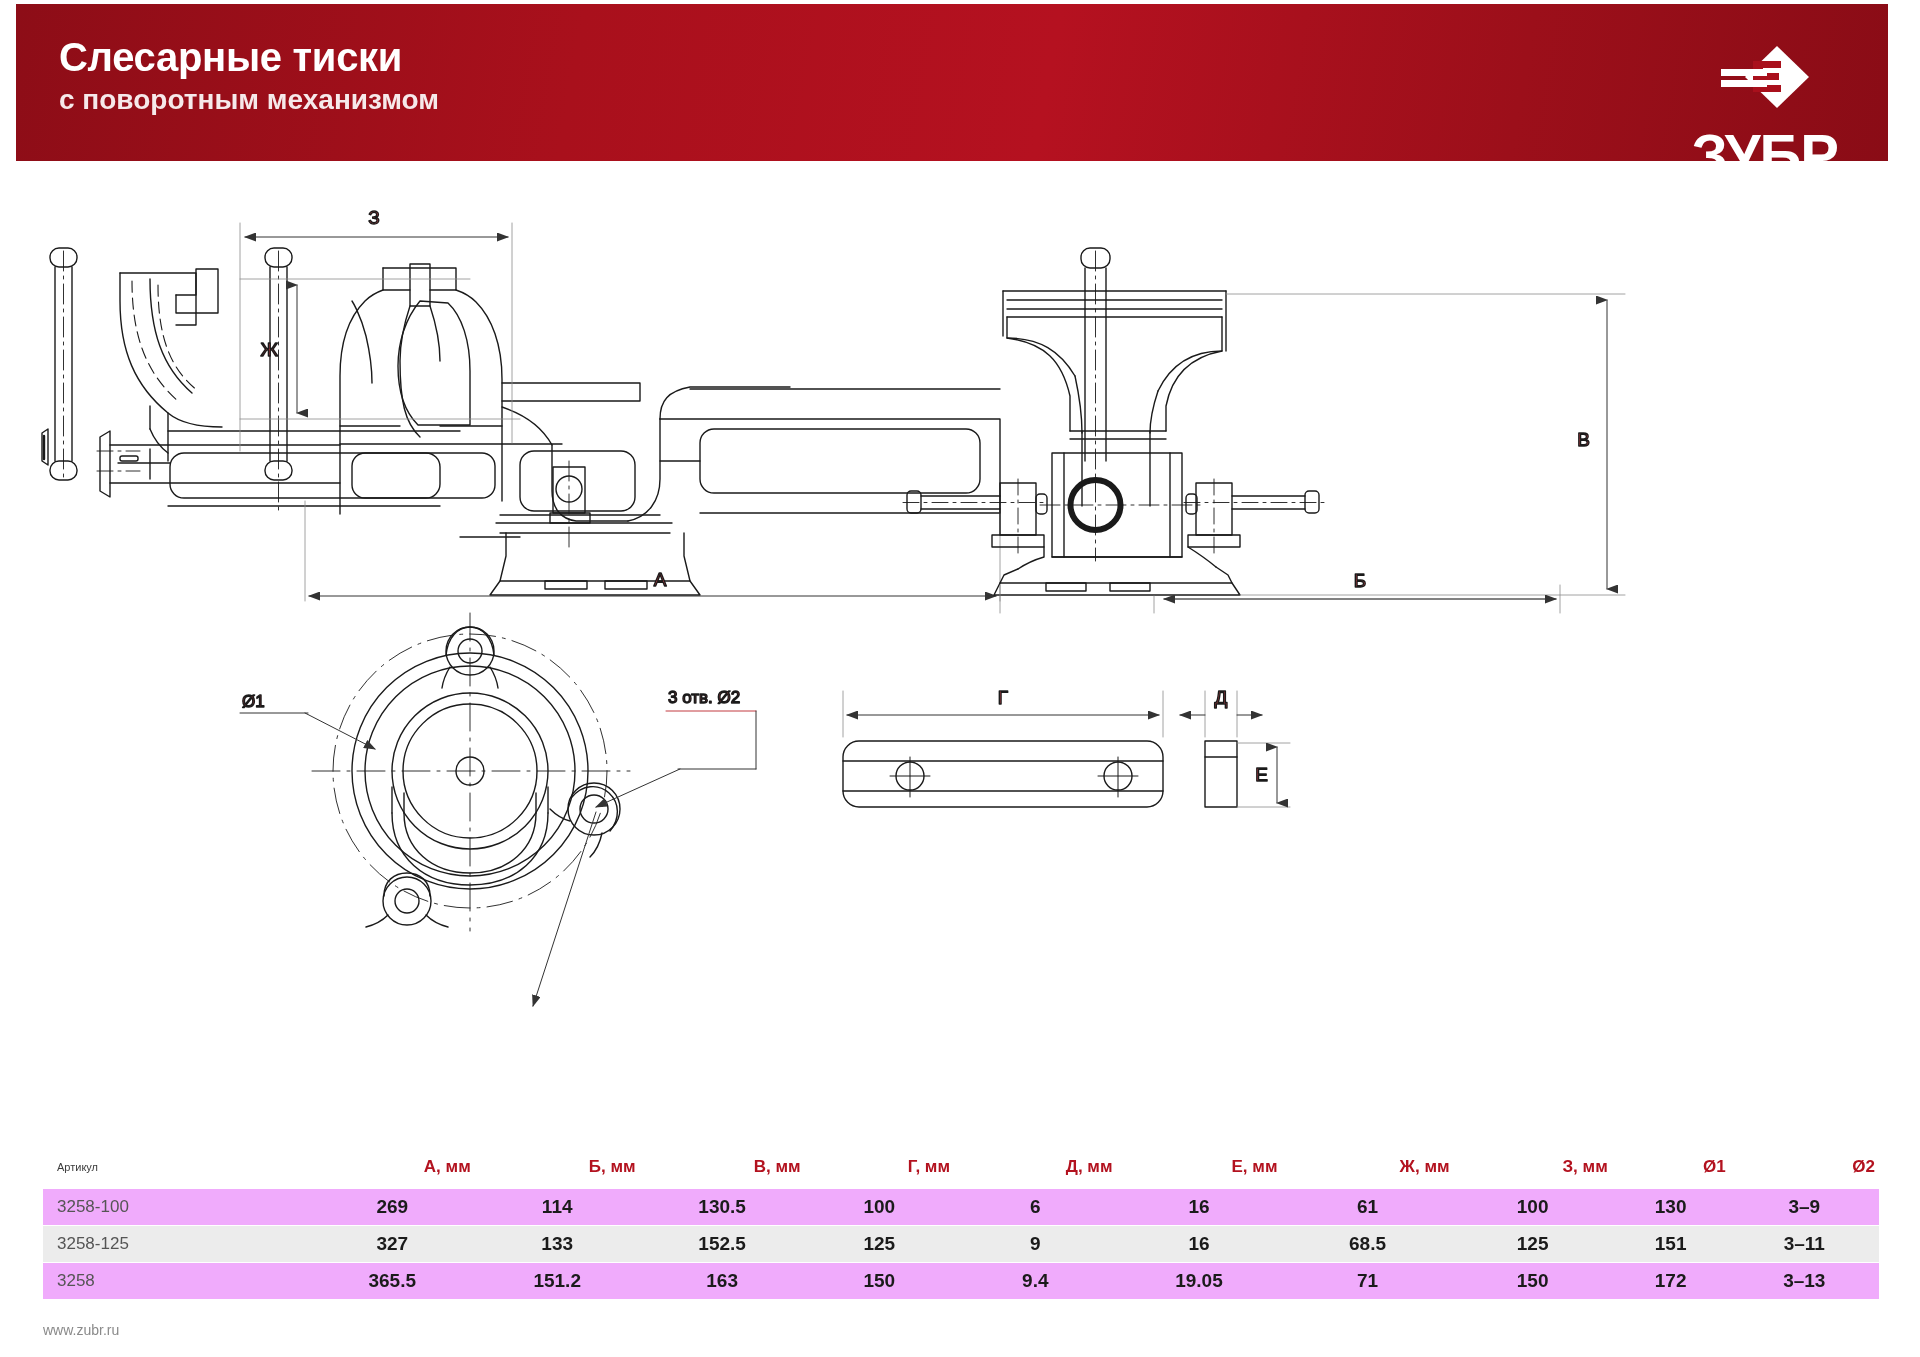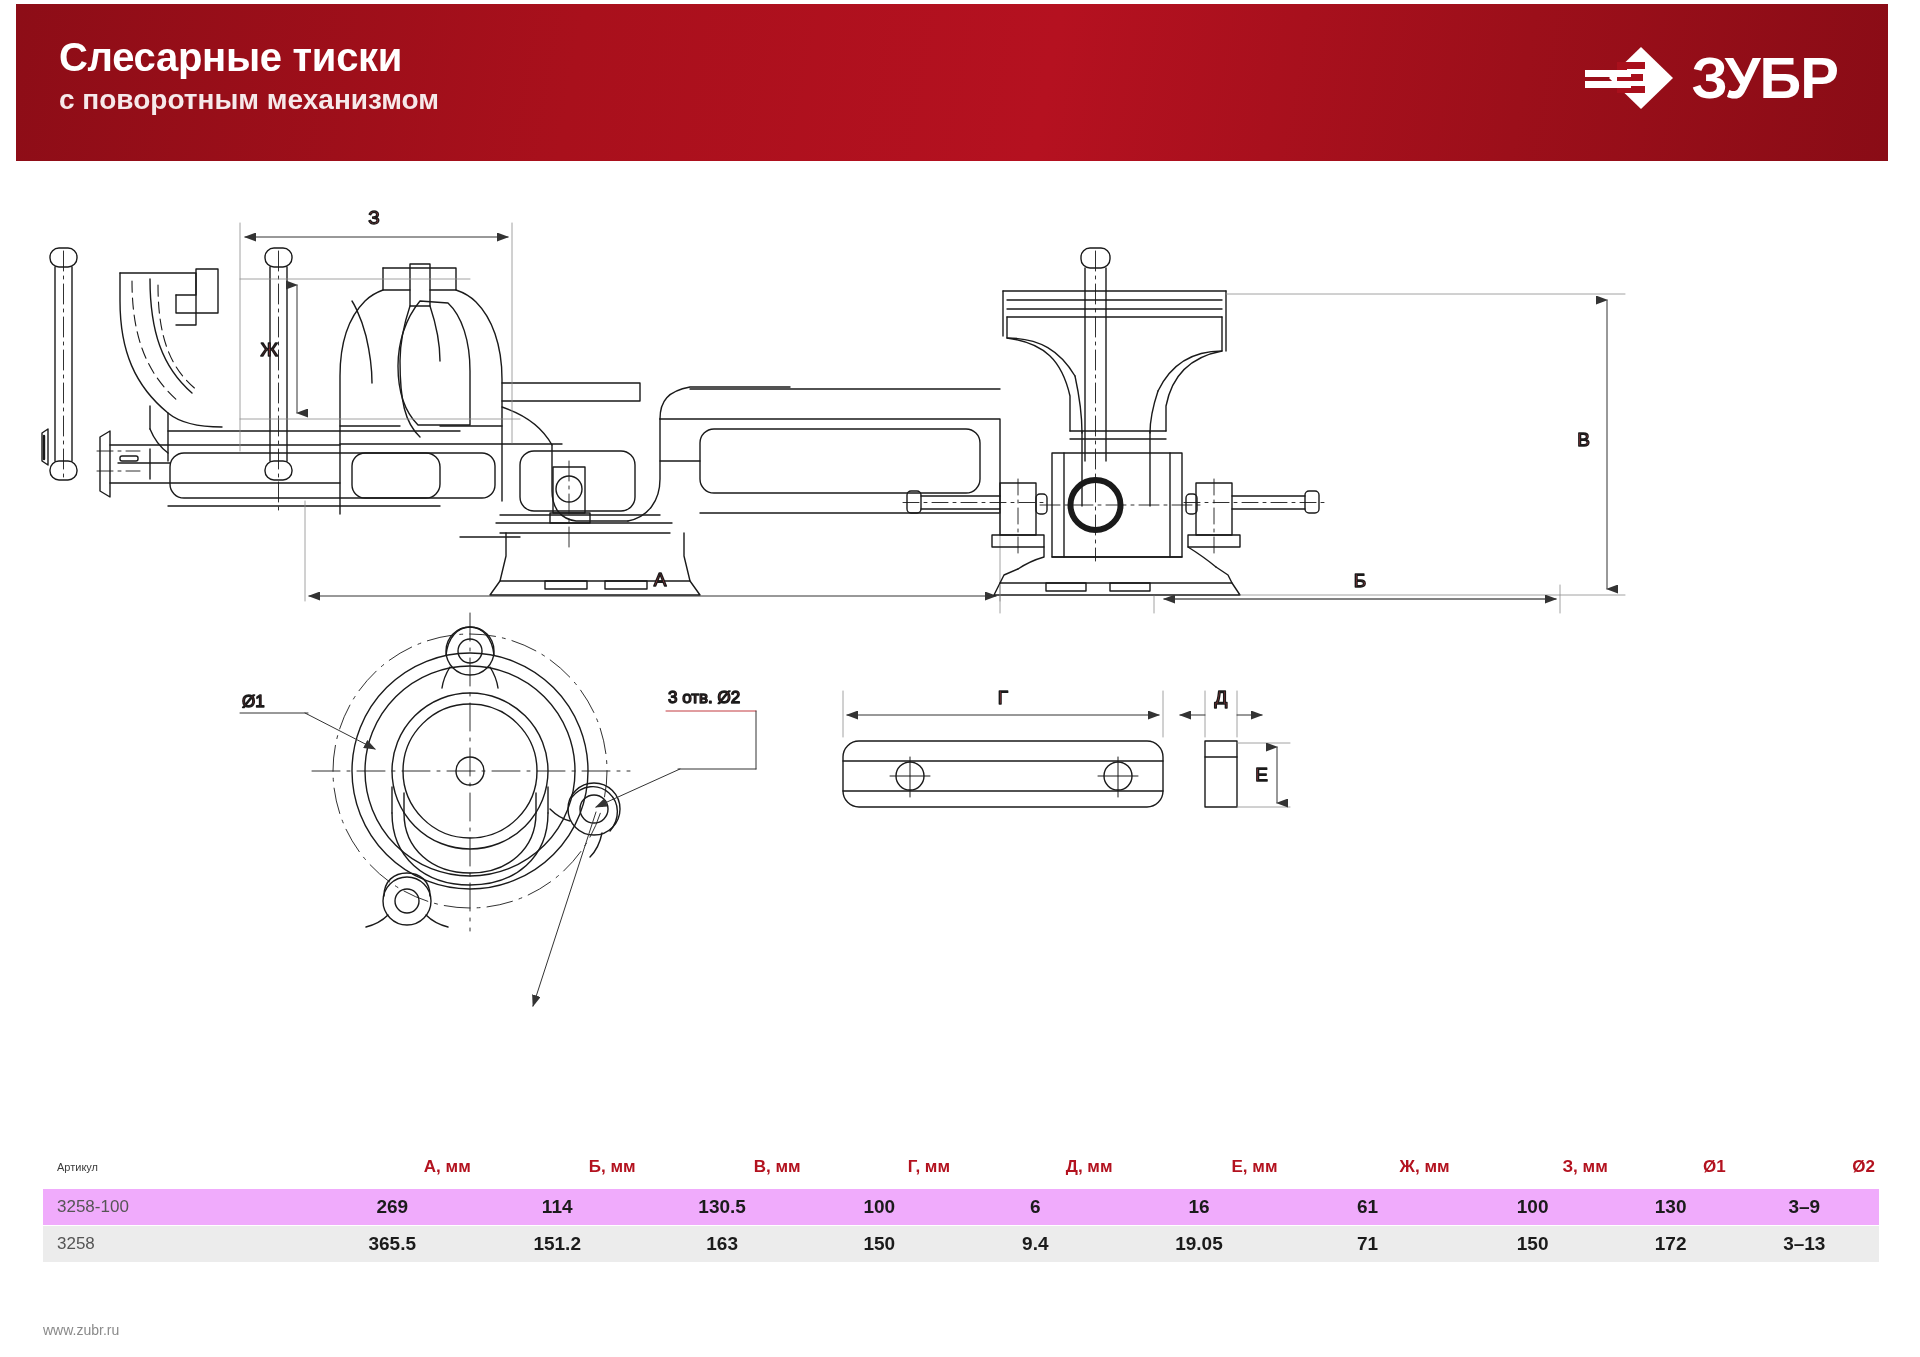--- a/index.html
+++ b/index.html
@@ -26,21 +26,21 @@
     color:#ffffff;font-size:40px;font-weight:bold;letter-spacing:-0.3px;
     line-height:44px;white-space:nowrap;
   }
   .hdr-sub{
     position:absolute;left:43px;top:79px;
     color:#f6e9ea;font-size:28px;font-weight:700;letter-spacing:0px;
     line-height:34px;white-space:nowrap;
   }
   .logo{
     position:absolute;right:50px;top:40px;height:68px;
-    display:flex;align-items:center;gap:16px;
+    display:flex;align-items:center;gap:16px;flex-direction:column;
   }
   .logo-mark{position:relative;width:92px;height:66px;}
   .logo-word{
     color:#ffffff;font-size:58px;font-weight:bold;letter-spacing:-1px;
     line-height:58px;
   }
 
   
   .sheet{
     position:absolute;left:0;top:161px;width:1920px;height:1196px;background:#fff;
@@ -399,20 +399,33 @@
       <td>130.5</td>
       <td>100</td>
       <td>6</td>
       <td>16</td>
       <td>61</td>
       <td>100</td>
       <td>130</td>
       <td>3–9</td>
     </tr>
     <tr>
+      <td class="first">3258-125</td>
+      <td>327</td>
+      <td>133</td>
+      <td>152.5</td>
+      <td>125</td>
+      <td>9</td>
+      <td>16</td>
+      <td>68.5</td>
+      <td>125</td>
+      <td>151</td>
+      <td>3–11</td>
+    </tr>
+    <tr>
       <td class="first">3258</td>
       <td>365.5</td>
       <td>151.2</td>
       <td>163</td>
       <td>150</td>
       <td>9.4</td>
       <td>19.05</td>
       <td>71</td>
       <td>150</td>
       <td>172</td>

